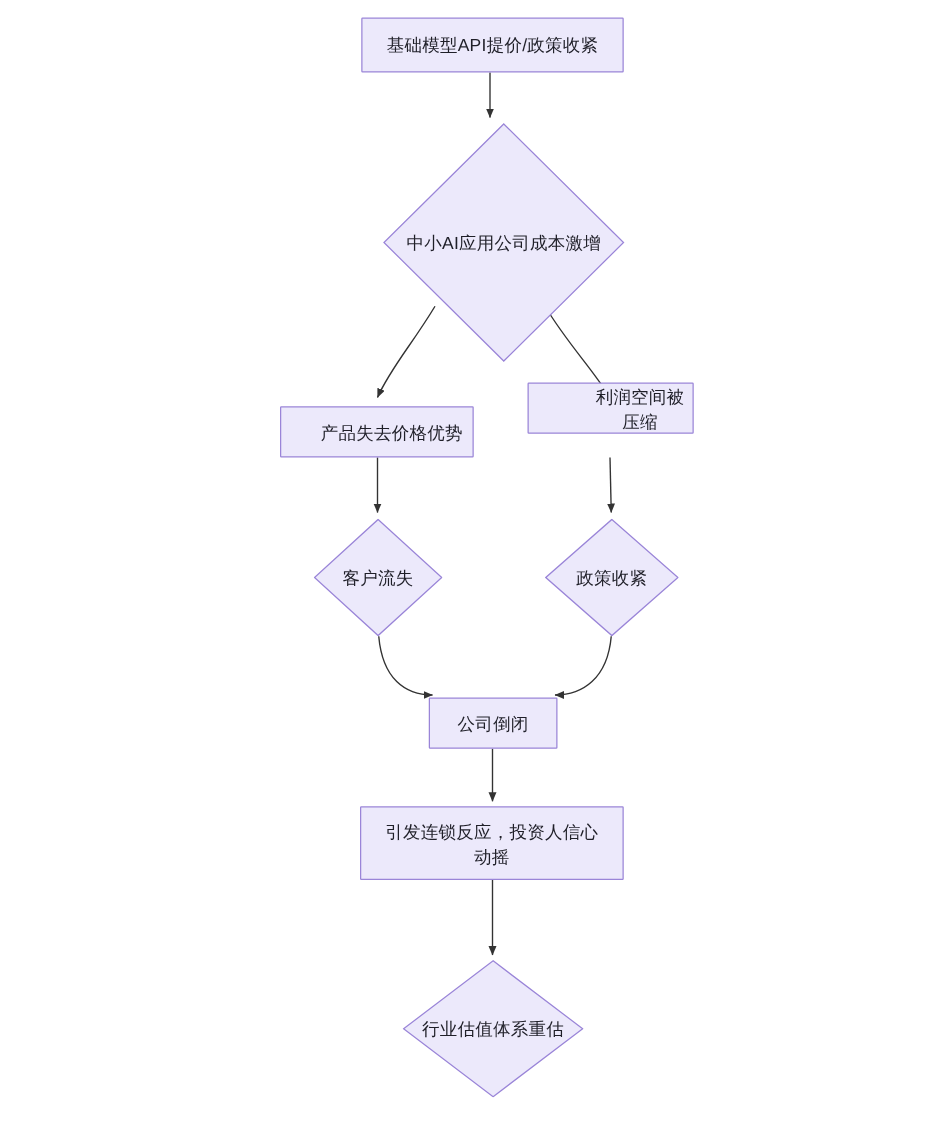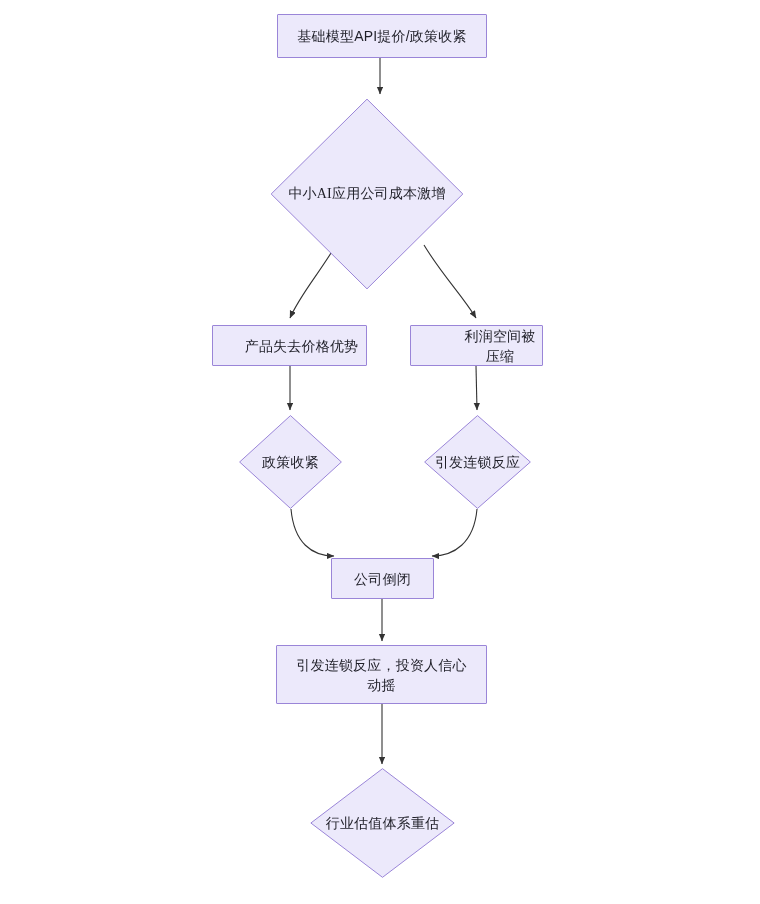--- a/index.html
+++ b/index.html
@@ -12,20 +12,21 @@
     width: 760px;
     height: 904px;
     font-family: "Liberation Sans", "DejaVu Sans", sans-serif;
     overflow: hidden;
   }
   #canvas {
     position: relative;
     width: 696px;
     height: 904px;
     background: #ffffff;
+    margin-left: 12px;
   }
   #edges {
     position: absolute;
     left: 0;
     top: 0;
     width: 760px;
     height: 904px;
     pointer-events: none;
   }
   .node {
@@ -84,47 +85,47 @@
         <path d="M477,509 C474,543 454,556 432,556" marker-end="url(#arrowhead)"></path>
         <path d="M382,599 L382,641" marker-end="url(#arrowhead)"></path>
         <path d="M382,704 L382,764" marker-end="url(#arrowhead)"></path>
       </g>
   </svg>
 
   <div class="node rect" style="left: 277px; top: 14px; width: 210px; height: 44px;">
     <span>基础模型API提价/政策收紧</span>
   </div>
 
-  <div class="node diamond-wrap" style="left: 270px; top: 98px; width: 194px; height: 192px; font-family: Liberation Serif, serif;">
+  <div class="node diamond-wrap" style="left: 294px; top: 98px; width: 194px; height: 192px;">
     <svg class="diamond-shape" viewBox="0 0 100 100" preserveAspectRatio="none">
       <polygon points="50,0.6 99.4,50 50,99.4 0.6,50" fill="#ece9fb" stroke="#9a85d8" stroke-width="1" vector-effect="non-scaling-stroke"></polygon>
     </svg>
     <span class="diamond-label">中小AI应用公司成本激增</span>
   </div>
 
   <div class="node rect" style="left: 212px; top: 325px; width: 155px; height: 41px; padding-left: 24px;">
     <span>产品失去价格优势</span>
   </div>
 
-  <div class="node rect" style="left: 410px; top: 325px; width: 133px; height: 41px; padding-left: 47px;">
+  <div class="node rect" style="left: 410px; top: 306px; width: 133px; height: 41px; padding-left: 47px;">
     <span>利润空间被压缩</span>
   </div>
 
   <div class="node diamond-wrap" style="left: 239px; top: 415px; width: 103px; height: 94px;">
     <svg class="diamond-shape" viewBox="0 0 100 100" preserveAspectRatio="none">
       <polygon points="50,0.6 99.4,50 50,99.4 0.6,50" fill="#ece9fb" stroke="#9a85d8" stroke-width="1" vector-effect="non-scaling-stroke"></polygon>
     </svg>
-    <span class="diamond-label">政策收紧</span>
+    <span class="diamond-label">客户流失</span>
   </div>
 
   <div class="node diamond-wrap" style="left: 424px; top: 415px; width: 107px; height: 94px;">
     <svg class="diamond-shape" viewBox="0 0 100 100" preserveAspectRatio="none">
       <polygon points="50,0.6 99.4,50 50,99.4 0.6,50" fill="#ece9fb" stroke="#9a85d8" stroke-width="1" vector-effect="non-scaling-stroke"></polygon>
     </svg>
-    <span class="diamond-label">引发连锁反应</span>
+    <span class="diamond-label">政策收紧</span>
   </div>
 
   <div class="node rect" style="left: 331px; top: 558px; width: 103px; height: 41px;">
     <span>公司倒闭</span>
   </div>
 
   <div class="node diamond-wrap" style="left: 310px; top: 768px; width: 145px; height: 110px;">
     <svg class="diamond-shape" viewBox="0 0 100 100" preserveAspectRatio="none">
       <polygon points="50,0.6 99.4,50 50,99.4 0.6,50" fill="#ece9fb" stroke="#9a85d8" stroke-width="1" vector-effect="non-scaling-stroke"></polygon>
     </svg>

